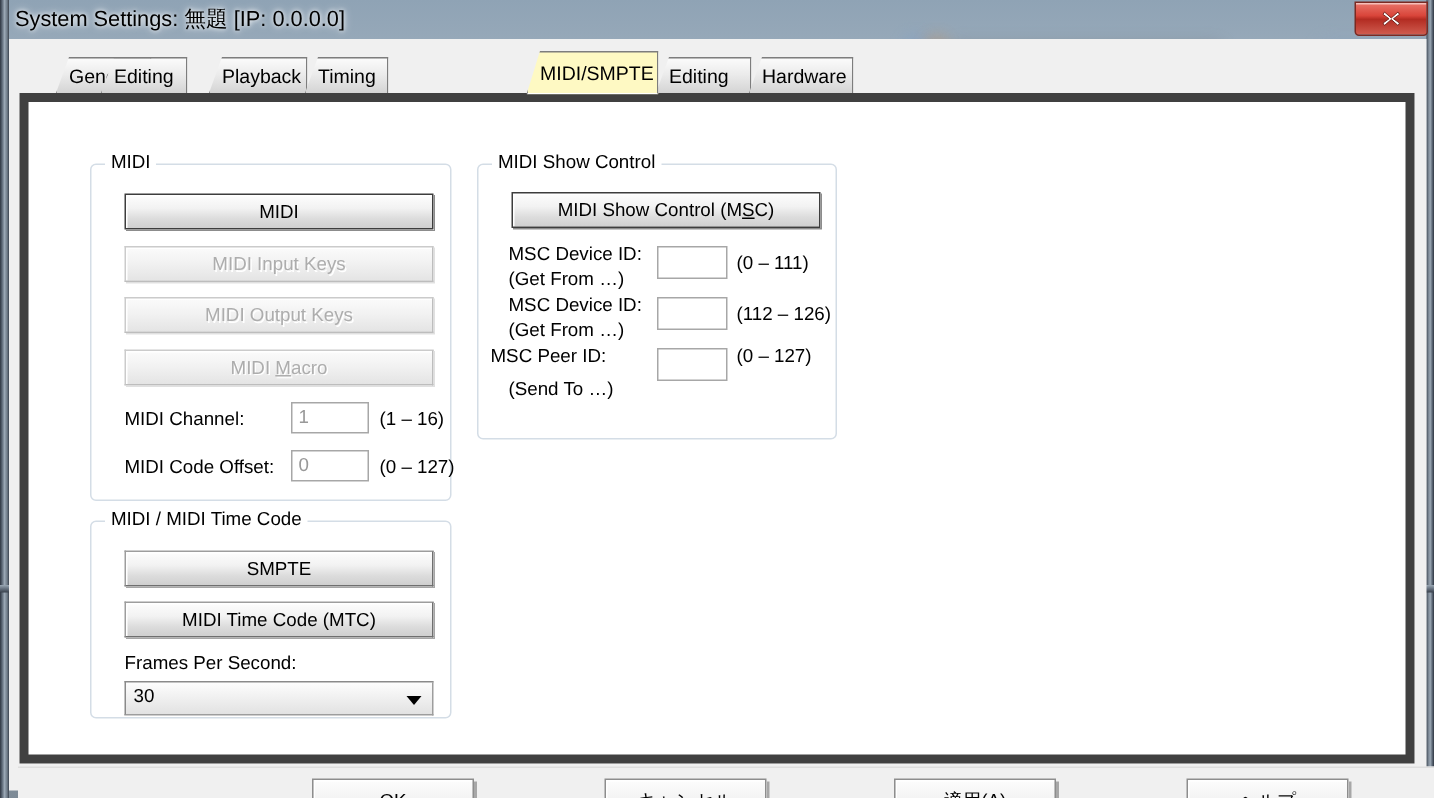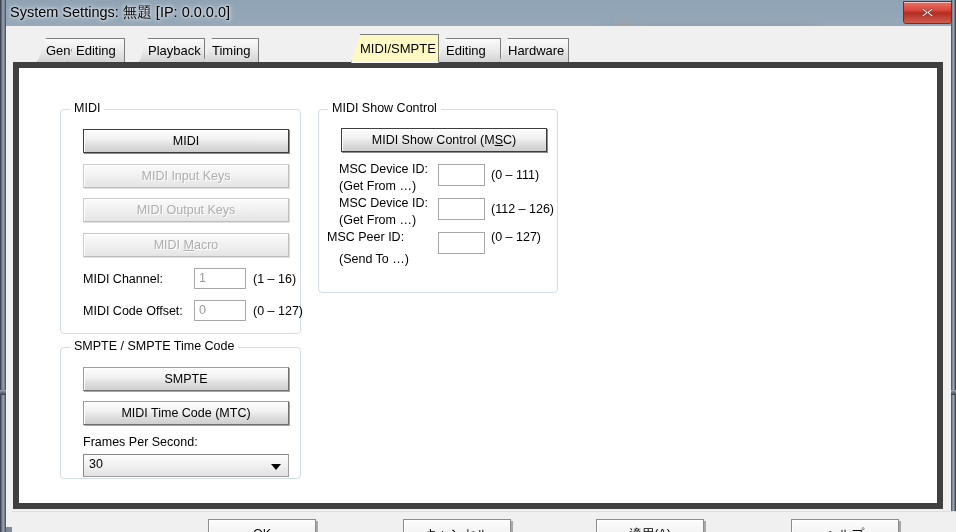--- a/index.html
+++ b/index.html
@@ -318,21 +318,21 @@
           <div class="lbl" style="left:22px; top:162px;">MIDI Channel:</div>
           <div class="textinput" style="left:133px; top:158px; width:52px; height:21px;">1</div>
           <div class="lbl" style="left:192px; top:162px;">(1 – 16)</div>
 
           <div class="lbl" style="left:22px; top:194px;">MIDI Code Offset:</div>
           <div class="textinput" style="left:133px; top:190px; width:52px; height:21px;">0</div>
           <div class="lbl" style="left:192px; top:194px;">(0 – 127)</div>
         </div>
 
         <div class="groupbox" style="left:41px; top:279px; width:241px; height:132px;">
-          <div class="group-title">SMPTE / SMPTE Time Code</div>
+          <div class="group-title">MIDI / MIDI Time Code</div>
 
           <div class="pushbtn" style="left:22px; top:19px; width:206px; height:24px;">
             <span>SMPTE</span>
           </div>
 
           <div class="pushbtn" style="left:22px; top:53px; width:206px; height:24px;">
             <span>MIDI Time Code (MTC)</span>
           </div>
 
           <div class="lbl" style="left:22px; top:87px;">Frames Per Second:</div>

